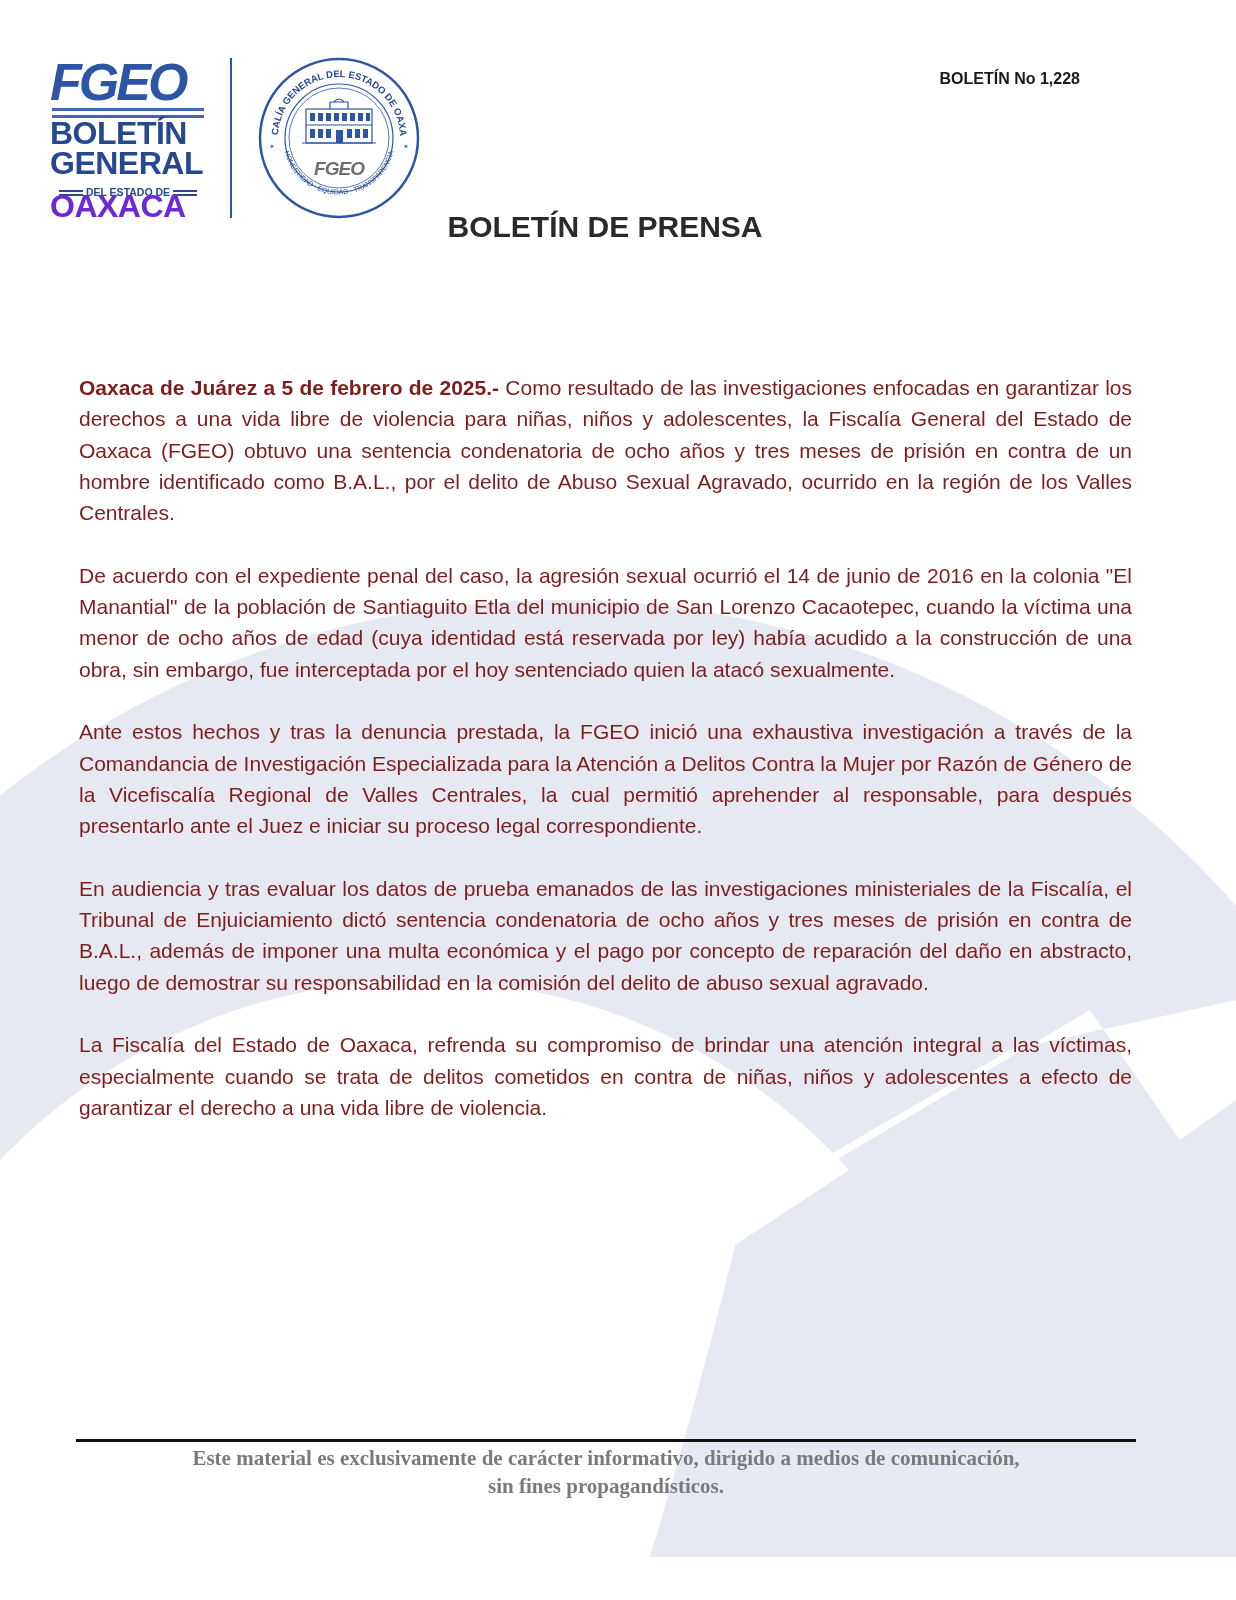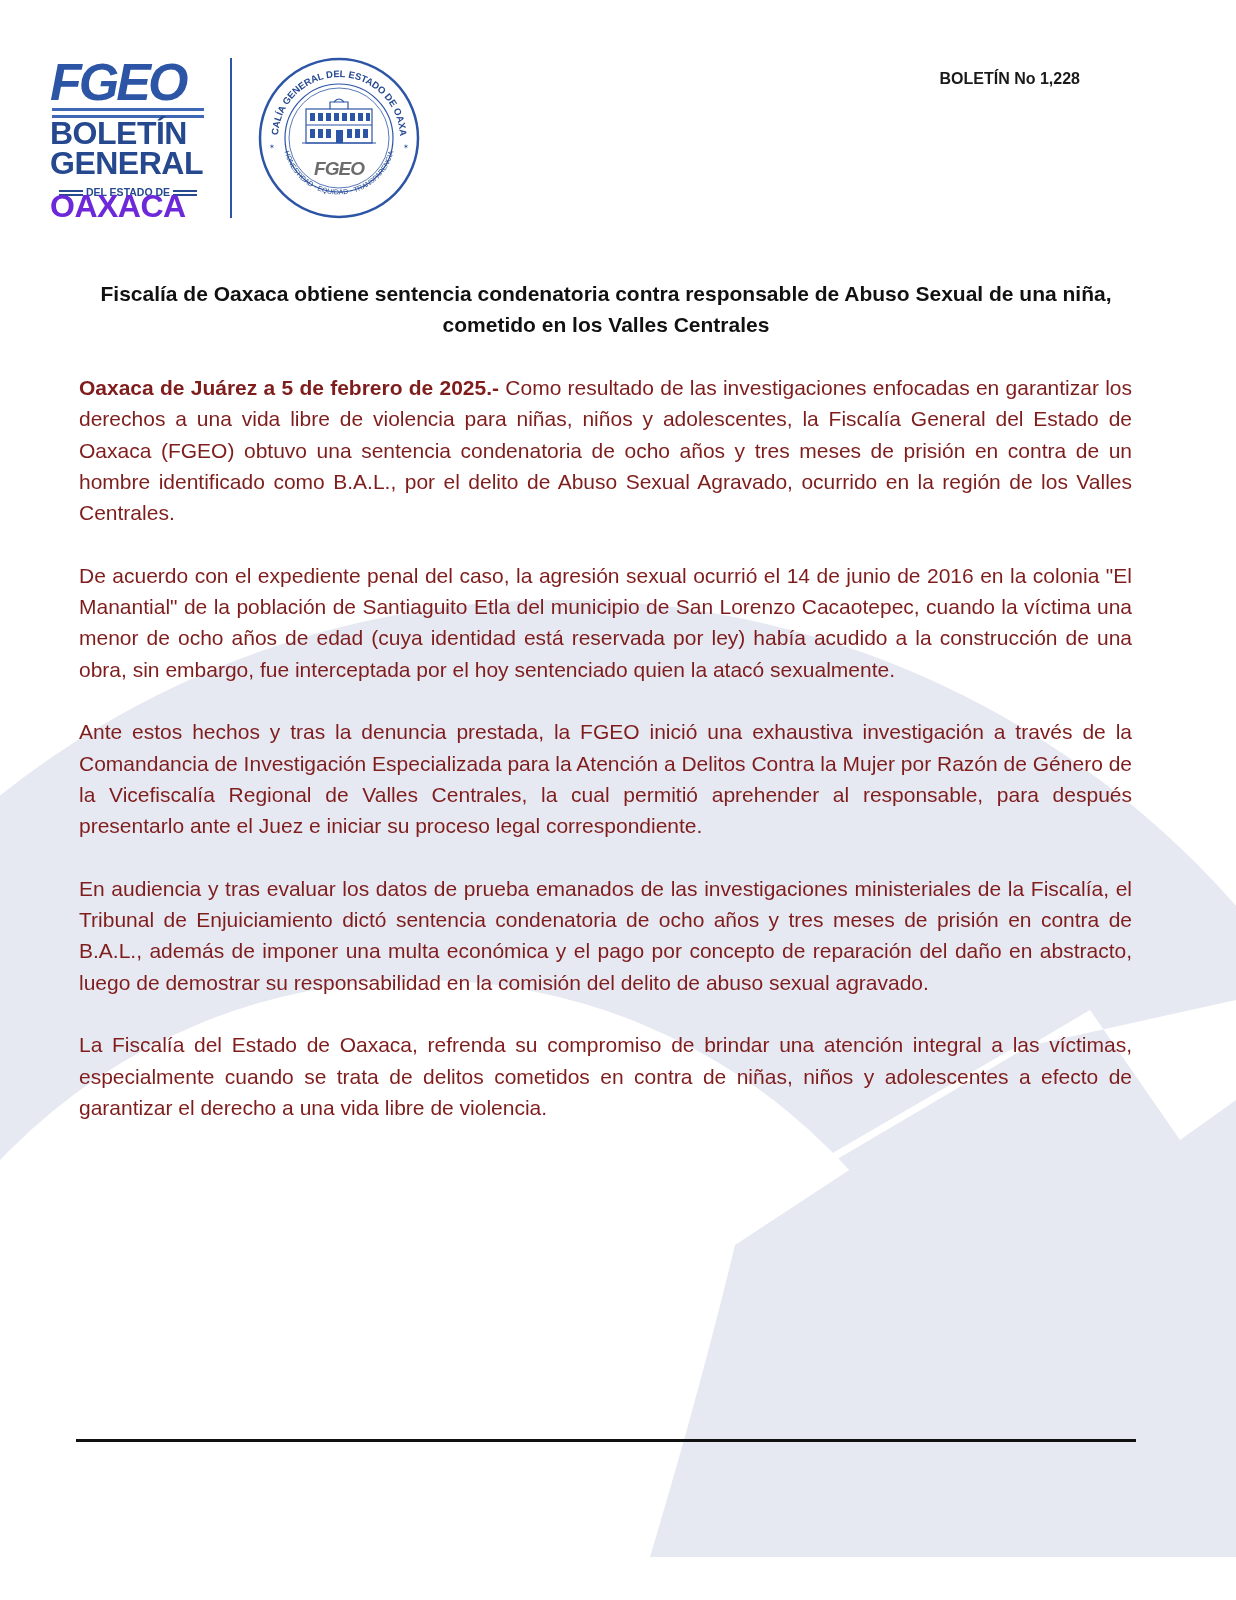--- a/index.html
+++ b/index.html
@@ -105,26 +105,30 @@
       <rect x="78" y="73" width="7" height="13"></rect>
       <rect x="89" y="72" width="5" height="9"></rect>
         <rect x="97" y="72" width="5" height="9"></rect>
         <rect x="105" y="72" width="5" height="9"></rect>
     </g>
     <text x="81" y="118" text-anchor="middle" font-family="Liberation Sans, sans-serif" font-weight="700" font-style="italic" font-size="19" fill="#6d6d6d" letter-spacing="-1">FGEO</text>
   </svg>
 
   <div class="bulletin-no">BOLETÍN No 1,228</div>
 
+  <div class="press-title">BOLETÍN DE PRENSA</div>
 
-  <div class="headline">Fiscalía de Oaxaca obtiene sentencia condenatoria contra responsable de Abuso Sexual de una niña, cometido en los Valles Centrales</div>
 
   <div class="body">
     <p><b>Oaxaca de Juárez a 5 de febrero de 2025.-</b><span> Como resultado de las investigaciones enfocadas en garantizar los derechos a una vida libre de violencia para niñas, niños y adolescentes, la Fiscalía General del Estado de Oaxaca (FGEO) obtuvo una sentencia condenatoria de ocho años y tres meses de prisión en contra de un hombre identificado como B.A.L., por el delito de Abuso Sexual Agravado, ocurrido en la región de los Valles Centrales.</span></p>
     <p>De acuerdo con el expediente penal del caso, la agresión sexual ocurrió el 14 de junio de 2016 en la colonia "El Manantial" de la población de Santiaguito Etla del municipio de San Lorenzo Cacaotepec, cuando la víctima una menor de ocho años de edad (cuya identidad está reservada por ley) había acudido a la construcción de una obra, sin embargo, fue interceptada por el hoy sentenciado quien la atacó sexualmente.</p>
     <p>Ante estos hechos y tras la denuncia prestada, la FGEO inició una exhaustiva investigación a través de la Comandancia de Investigación Especializada para la Atención a Delitos Contra la Mujer por Razón de Género de la Vicefiscalía Regional de Valles Centrales, la cual permitió aprehender al responsable, para después presentarlo ante el Juez e iniciar su proceso legal correspondiente.</p>
     <p>En audiencia y tras evaluar los datos de prueba emanados de las investigaciones ministeriales de la Fiscalía, el Tribunal de Enjuiciamiento dictó sentencia condenatoria de ocho años y tres meses de prisión en contra de B.A.L., además de imponer una multa económica y el pago por concepto de reparación del daño en abstracto, luego de demostrar su responsabilidad en la comisión del delito de abuso sexual agravado.</p>
     <p>La Fiscalía del Estado de Oaxaca, refrenda su compromiso de brindar una atención integral a las víctimas, especialmente cuando se trata de delitos cometidos en contra de niñas, niños y adolescentes a efecto de garantizar el derecho a una vida libre de violencia.</p>
   </div>
 
   <div class="footer-rule"></div>
+  <div class="footer-note">
+    <div>Este material es exclusivamente de carácter informativo, dirigido a medios de comunicación,</div>
+    <div>sin fines propagandísticos.</div>
+  </div>
 
 </div>
 
 </body></html>

